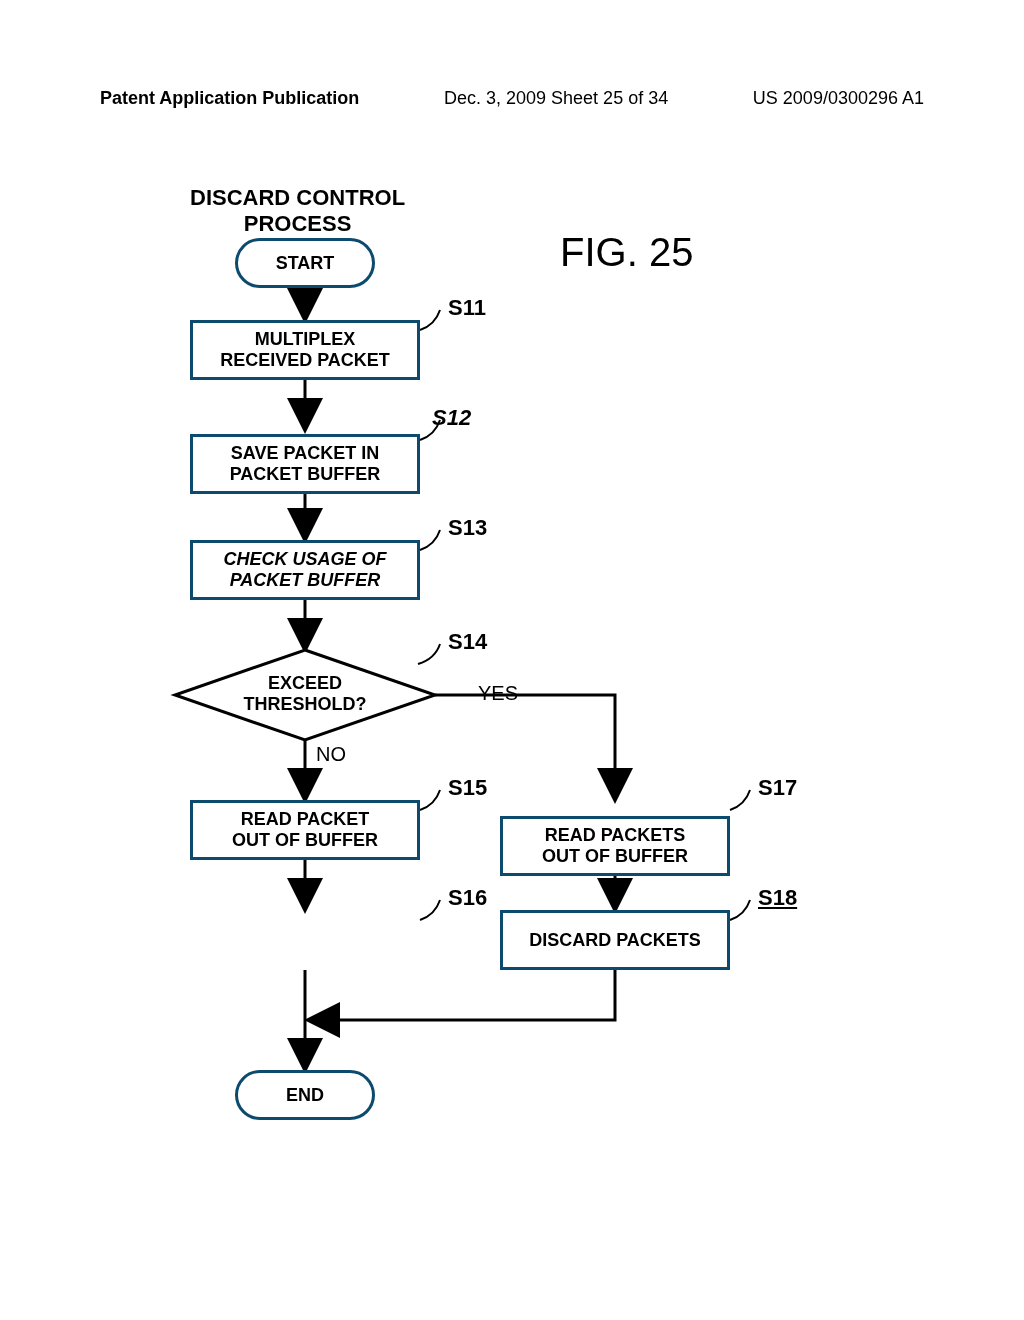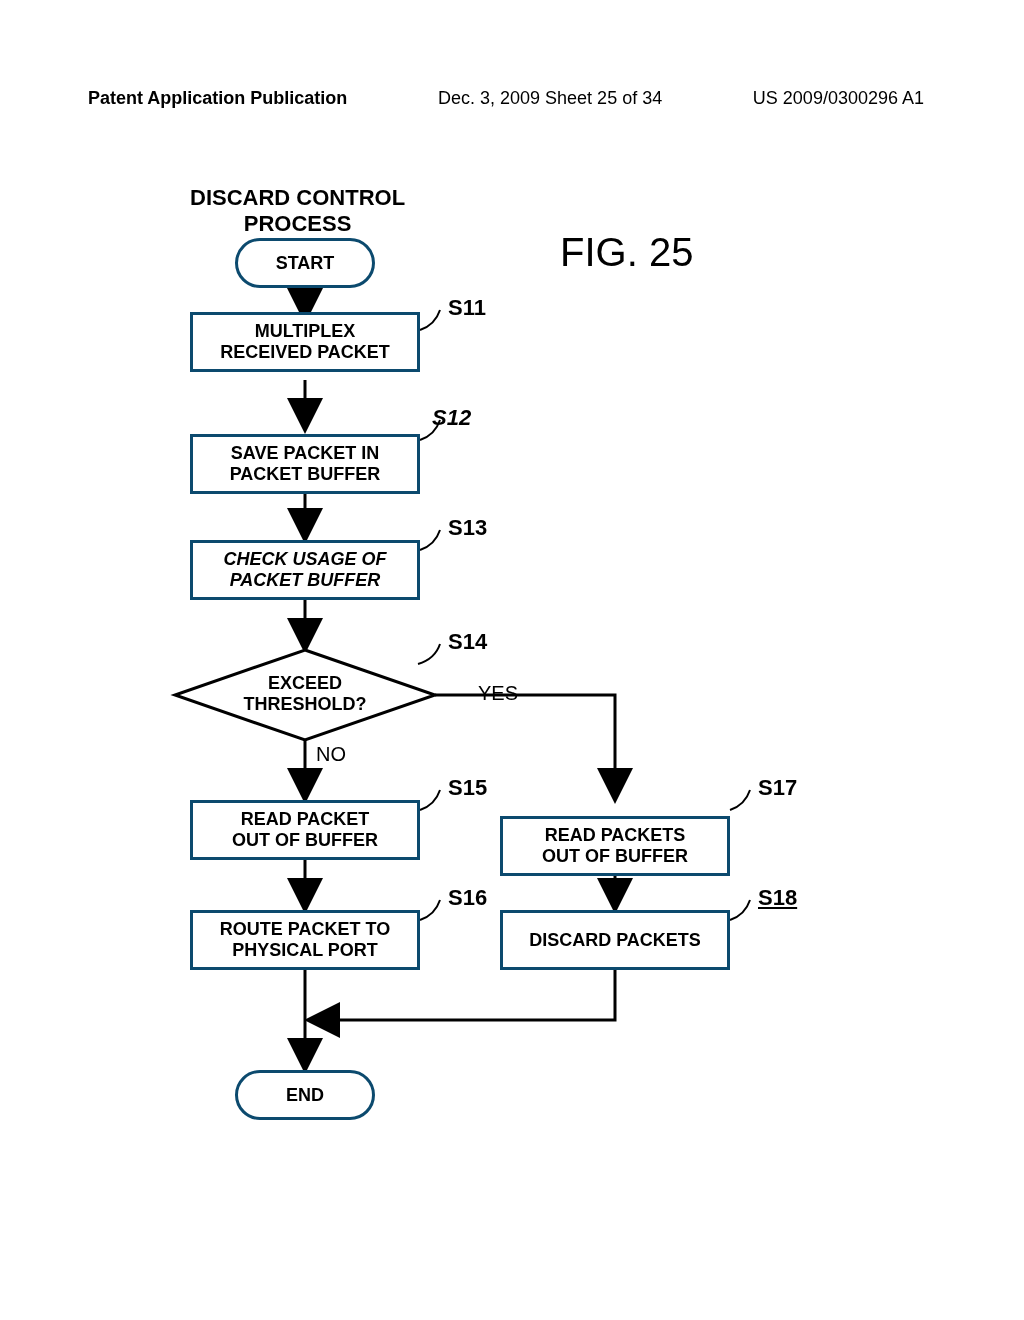--- a/index.html
+++ b/index.html
@@ -6,21 +6,21 @@
     body {
       width: 1024px;
       height: 1320px;
       background: white;
       font-family: Arial, Helvetica, sans-serif;
       position: relative;
     }
     .header {
       position: absolute;
       top: 88px;
-      left: 88px;
+      left: 100px;
       right: 100px;
       display: flex;
       justify-content: space-between;
       font-size: 18px;
     }
     .header-left { font-weight: bold; }
     .header-center { }
     .header-right { }
     .title {
       position: absolute;
@@ -137,39 +137,38 @@
     <path d="M 300 320 Q 315 315 320 300" fill="none" stroke="black" stroke-width="2"></path>
     <path d="M 298 434 Q 315 429 320 414" fill="none" stroke="black" stroke-width="2"></path>
     <path d="M 300 580 Q 315 575 320 560" fill="none" stroke="black" stroke-width="2"></path>
     <path d="M 300 690 Q 315 685 320 670" fill="none" stroke="black" stroke-width="2"></path>
     <path d="M 610 580 Q 625 575 630 560" fill="none" stroke="black" stroke-width="2"></path>
     <path d="M 610 690 Q 625 685 630 670" fill="none" stroke="black" stroke-width="2"></path>
   </svg>
 
   <div class="node terminator" style="top:8px; left:115px;">START</div>
 
-  <div class="node process" style="top:82px; left:70px;">MULTIPLEX<br>RECEIVED PACKET</div>
+  <div class="node process" style="top:90px; left:70px;">MULTIPLEX<br>RECEIVED PACKET</div>
   <div class="step-label" style="top:65px; left:328px;">S11</div>
 
   <div class="node process" style="top:204px; left:70px;">SAVE PACKET IN<br>PACKET BUFFER</div>
   <div class="step-label" style="top:175px; left:312px;font-style:italic;">S12</div>
 
   <div class="node process" style="top:310px; left:70px;font-style:italic;">CHECK USAGE OF<br>PACKET BUFFER</div>
   <div class="step-label" style="top:285px; left:328px;">S13</div>
 
   <div style="position:absolute; top:443px; left:120px; width:130px; text-align:center; font-size:18px; font-weight:bold; line-height:1.15;">EXCEED<br>THRESHOLD?</div>
   <div class="step-label" style="top:399px; left:328px;">S14</div>
 
   <div class="branch-label" style="top:452px; left:358px;">YES</div>
   <div class="branch-label" style="top:513px; left:196px;">NO</div>
 
   <div class="node process" style="top:570px; left:70px;">READ PACKET<br>OUT OF BUFFER</div>
   <div class="step-label" style="top:545px; left:328px;">S15</div>
 
-  <div class="node process" style="top:680px; left:70px;">ROUTE PACKET TO<br>PHYSICAL PORT</div>
   <div class="step-label" style="top:655px; left:328px;">S16</div>
 
   <div class="node process" style="top:570px; left:380px;margin-top:16px;">READ PACKETS<br>OUT OF BUFFER</div>
   <div class="step-label" style="top:545px; left:638px;">S17</div>
 
   <div class="node process" style="top:680px; left:380px;">DISCARD PACKETS</div>
   <div class="step-label" style="top:655px; left:638px;text-decoration:underline;">S18</div>
 
   <div class="node terminator" style="top:840px; left:115px;">END</div>
 

